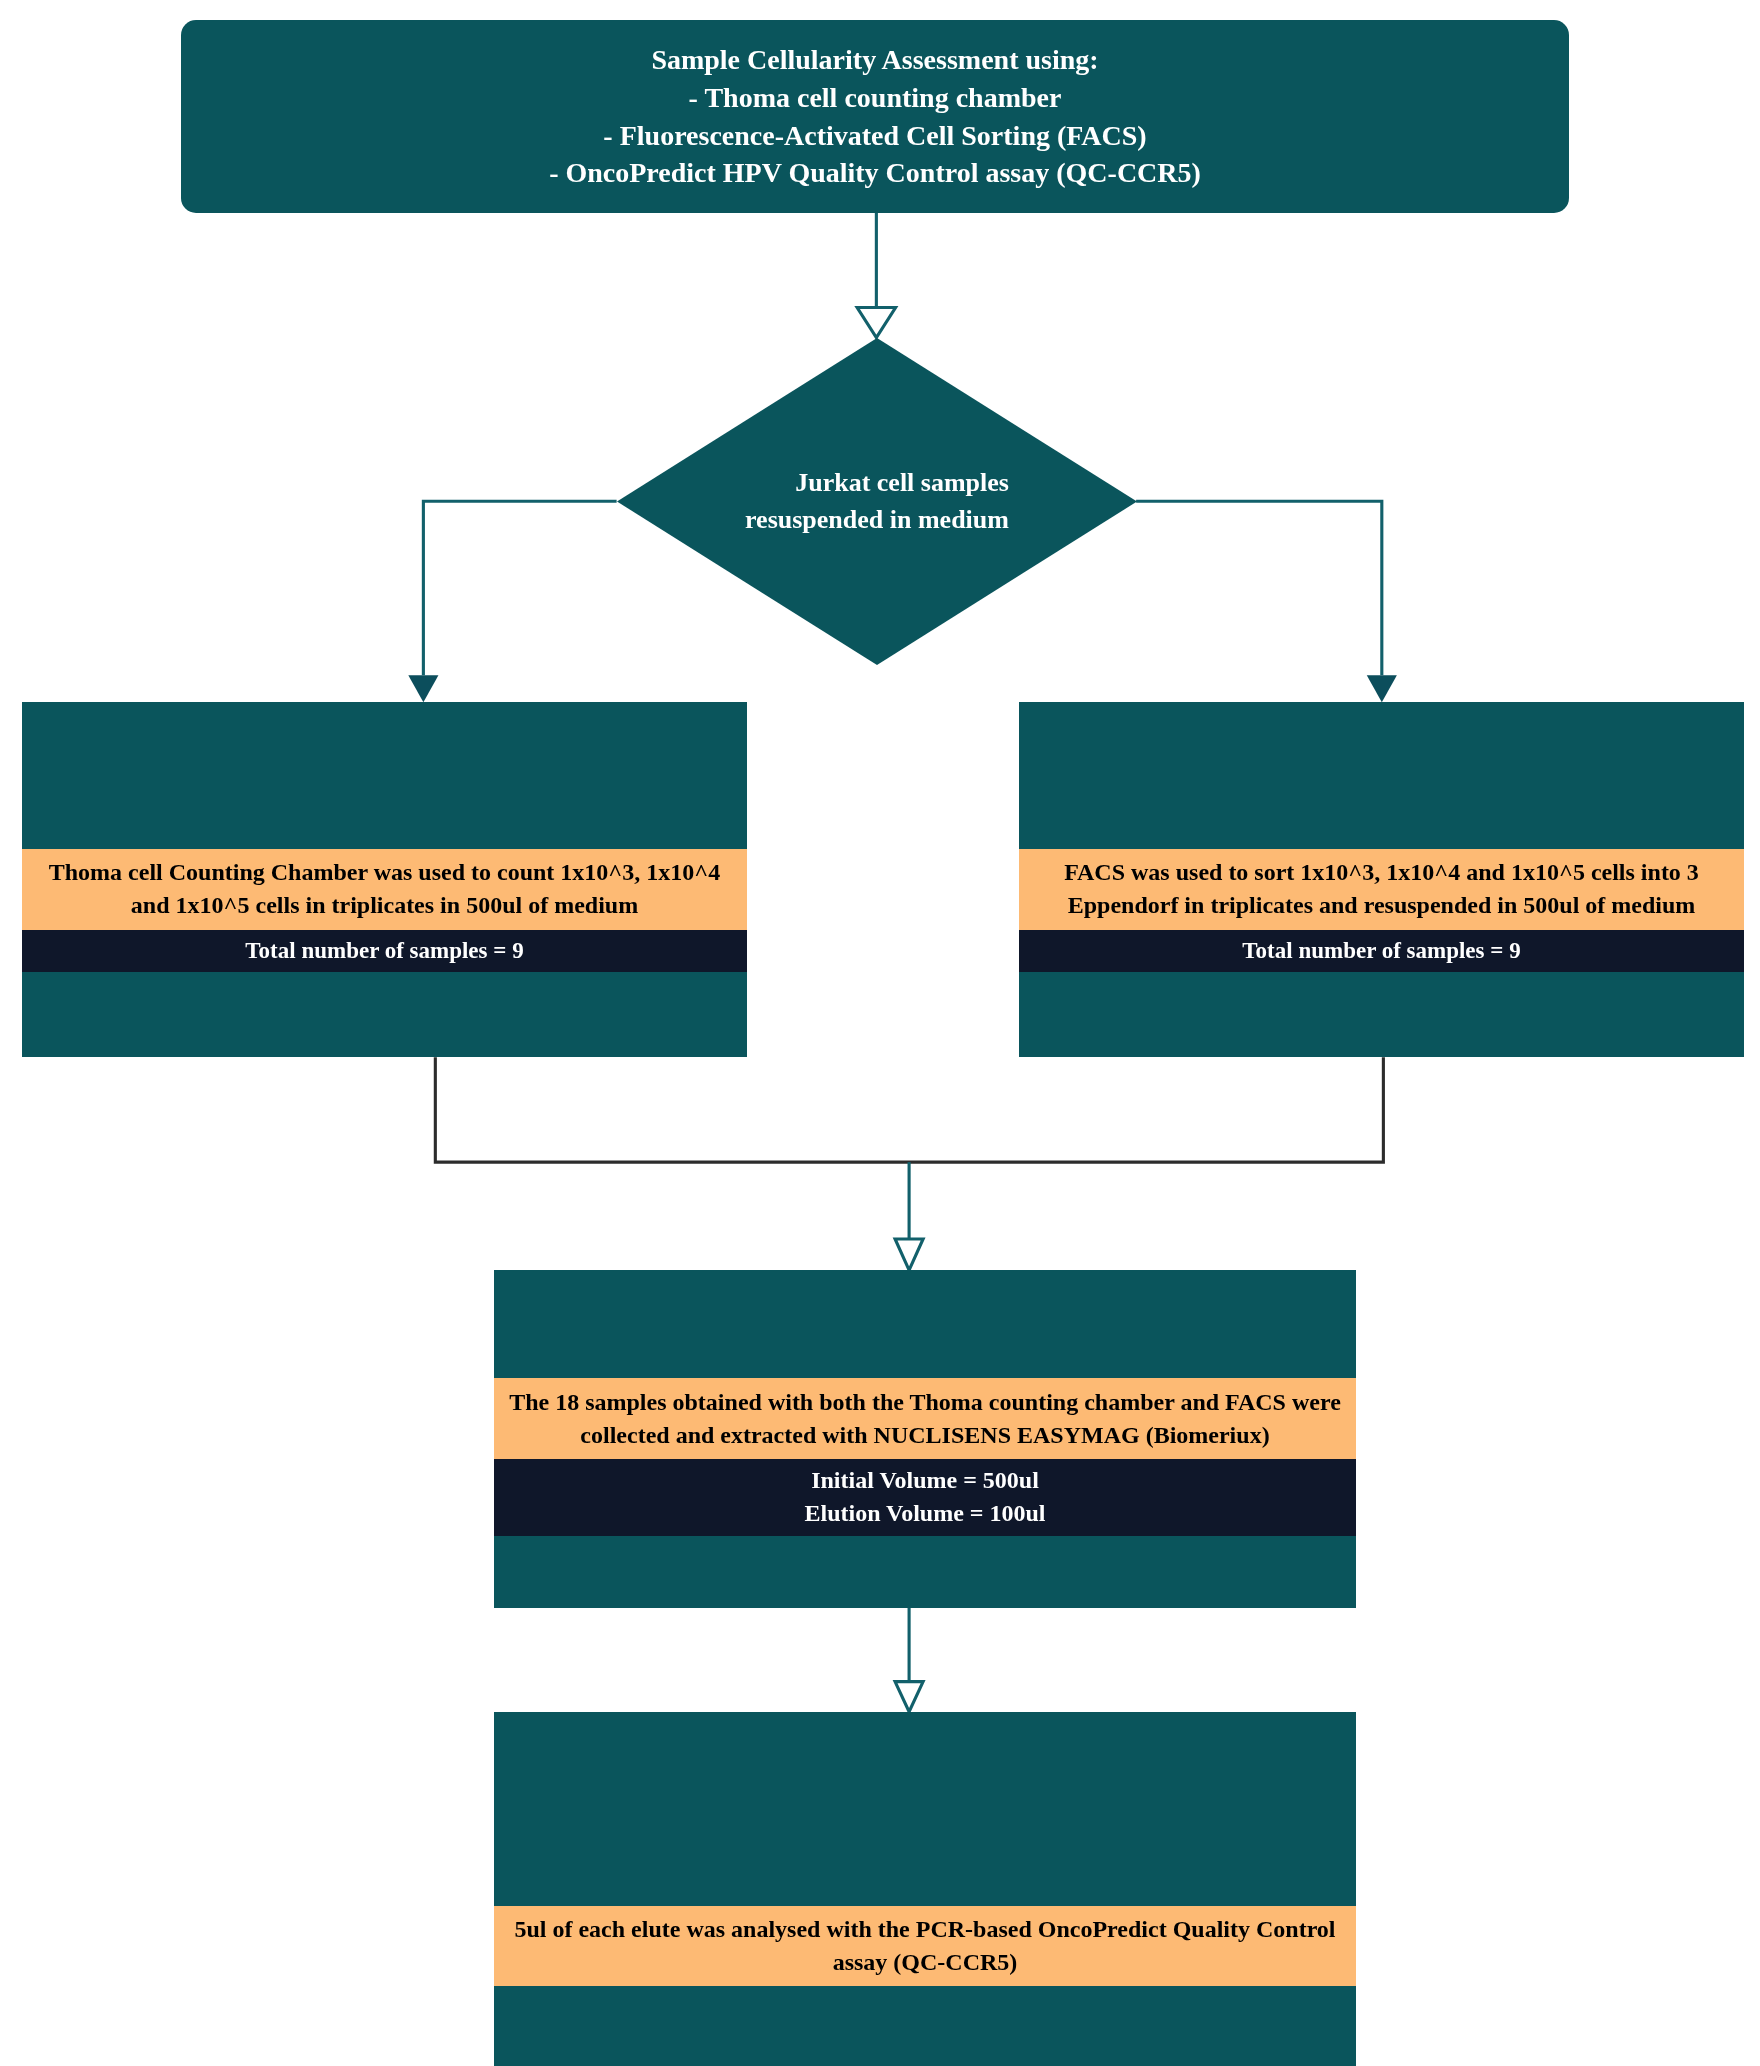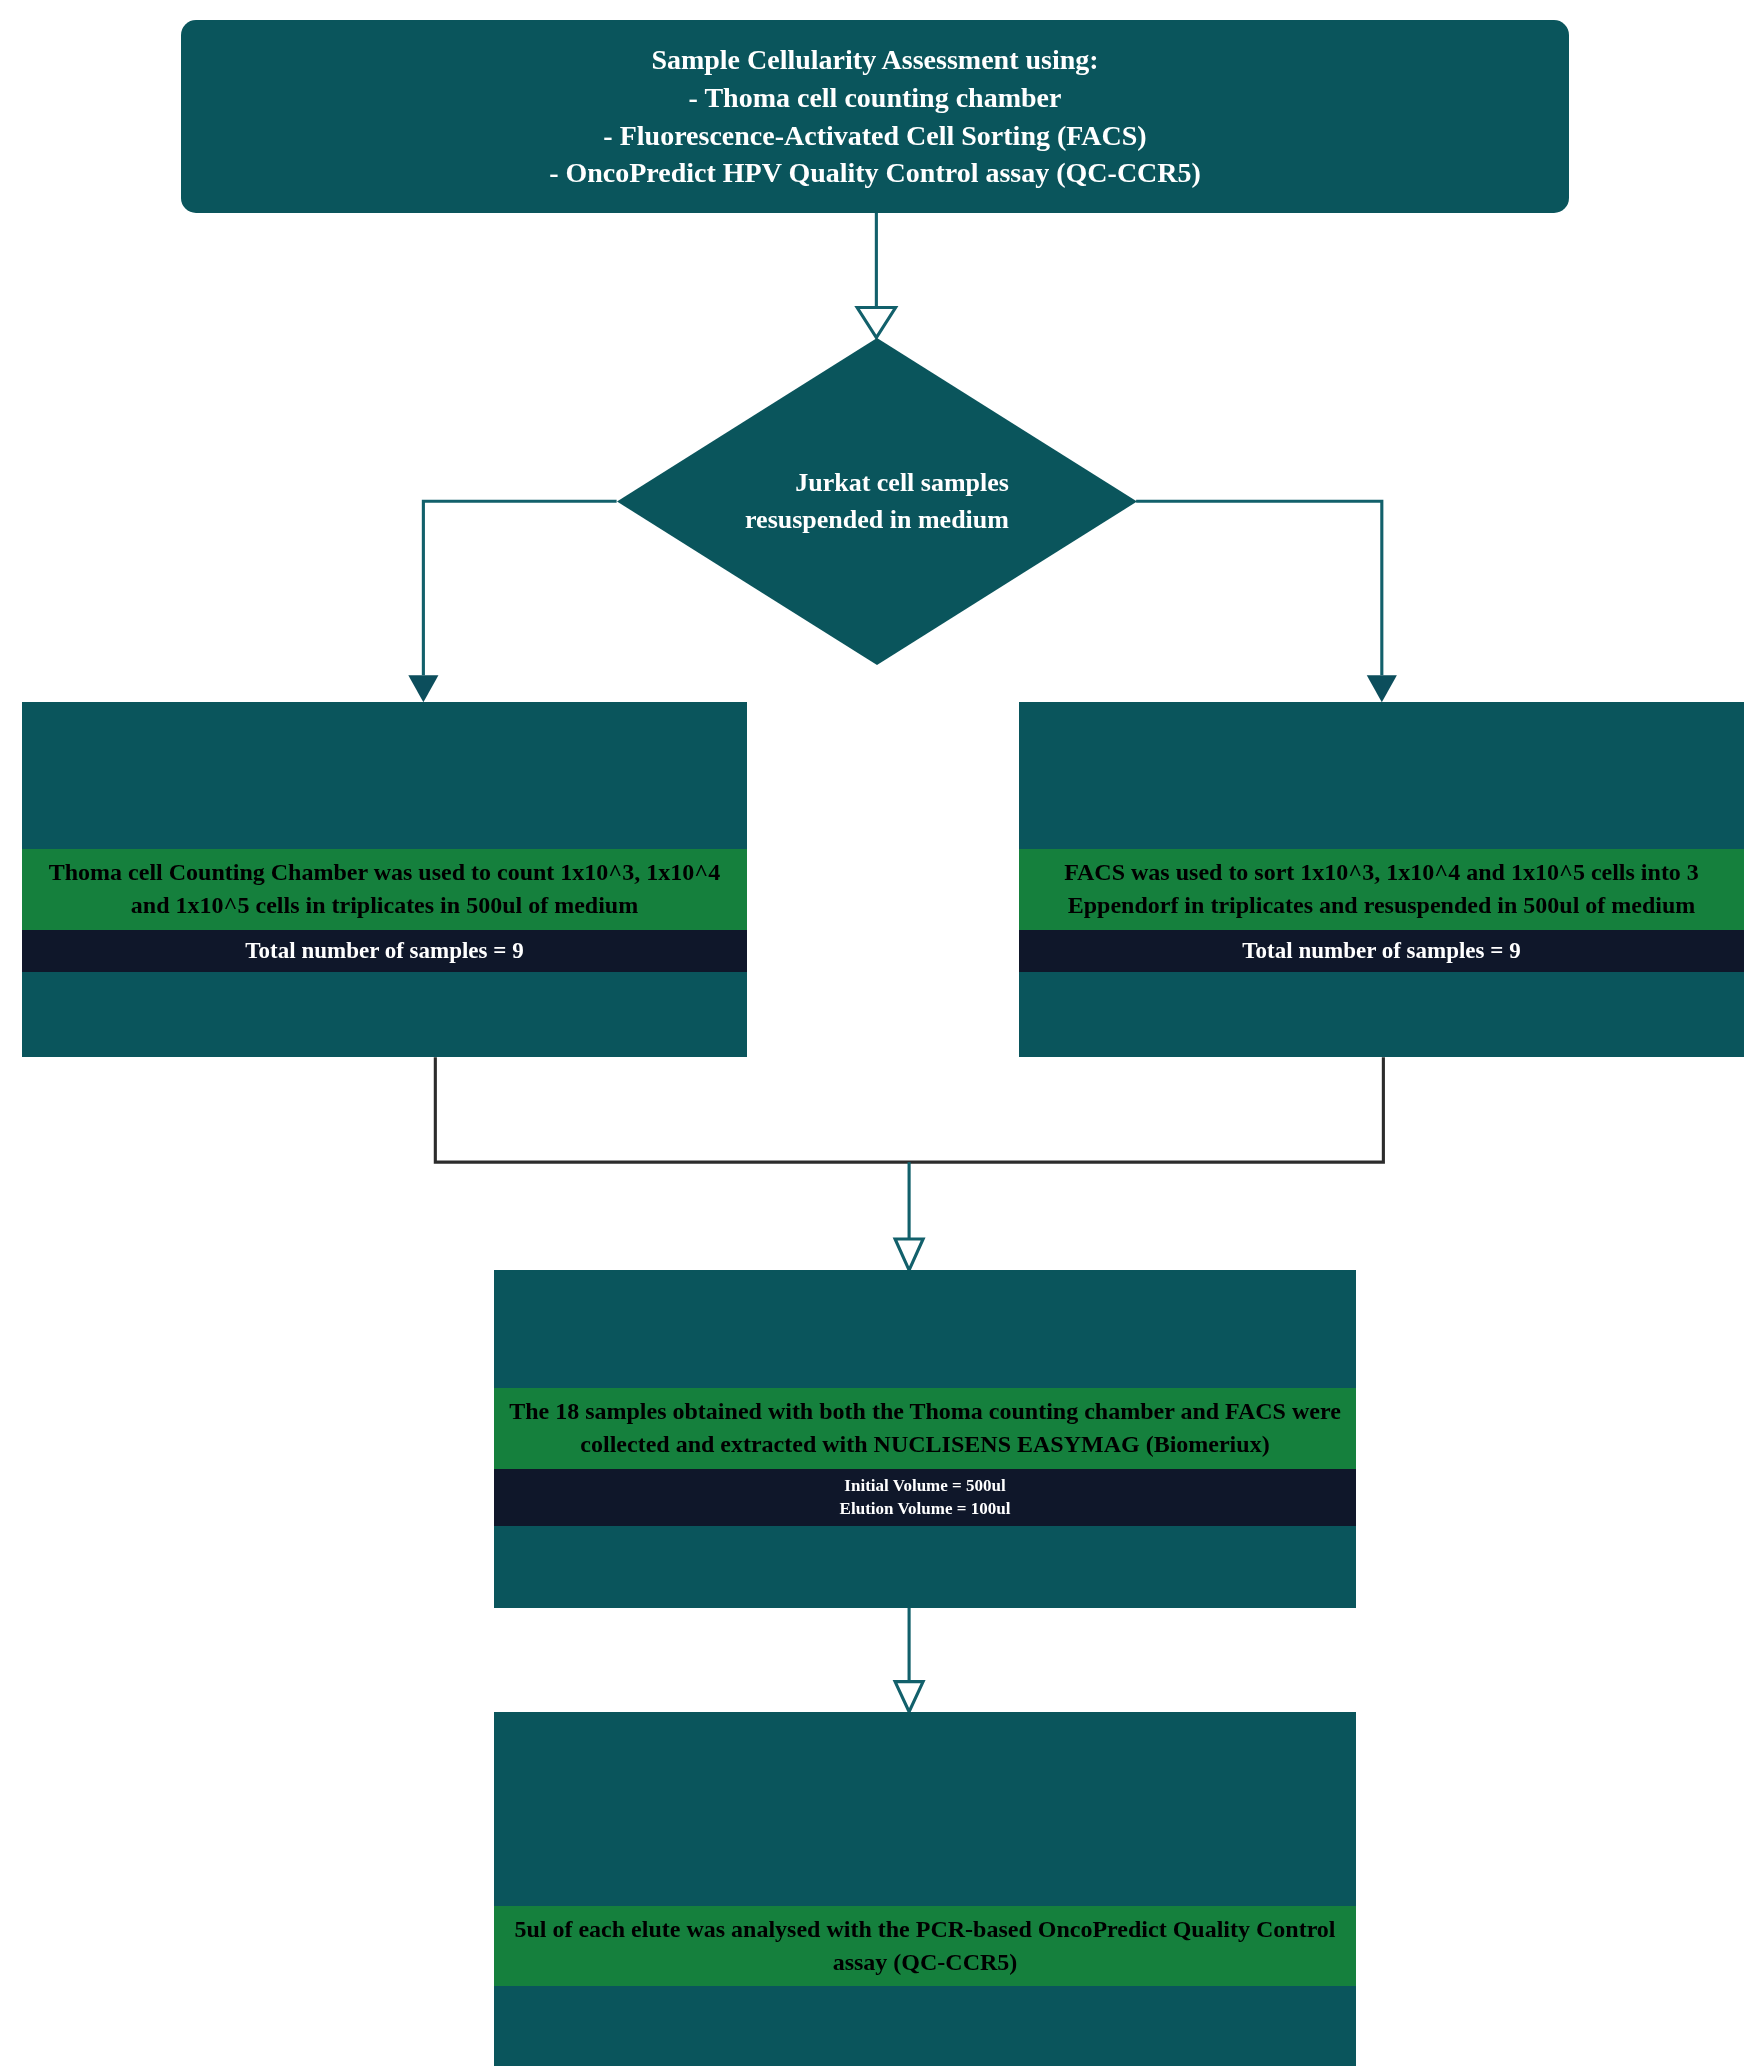--- a/index.html
+++ b/index.html
@@ -25,21 +25,21 @@
     background: #0A555C;
     box-sizing: border-box;
     display: flex;
     flex-direction: column;
     justify-content: center;
     z-index: 3;
   }
   .node-pad-top { flex: 0 0 auto; }
 
   .band-white {
-    background: #15803d;
+    background: #fdba74;
     color: #000000;
     text-align: center;
     font-weight: bold;
     line-height: 1.38;
     padding: 7.3px 13.5px;
     box-sizing: border-box;
   }
   .band-teal {
     background: #0f172a;
     color: #FFFFFF;
@@ -117,21 +117,21 @@
   #node-left .band-teal.total, #node-right .band-teal.total { font-size: 23px; }
 
   
   #node-extract {
     left: 494px;
     top: 1270px;
     width: 862px;
     height: 338px;
   }
   #node-extract .band-white { font-size: 24px; }
-  #node-extract .band-teal.vols { font-size: 17px; }
+  #node-extract .band-teal.vols { font-size: 24px; }
 
   #node-pcr {
     left: 494px;
     top: 1712px;
     width: 862px;
     height: 356px;
   }
   #node-pcr .band-white { font-size: 24px; }
 
   

